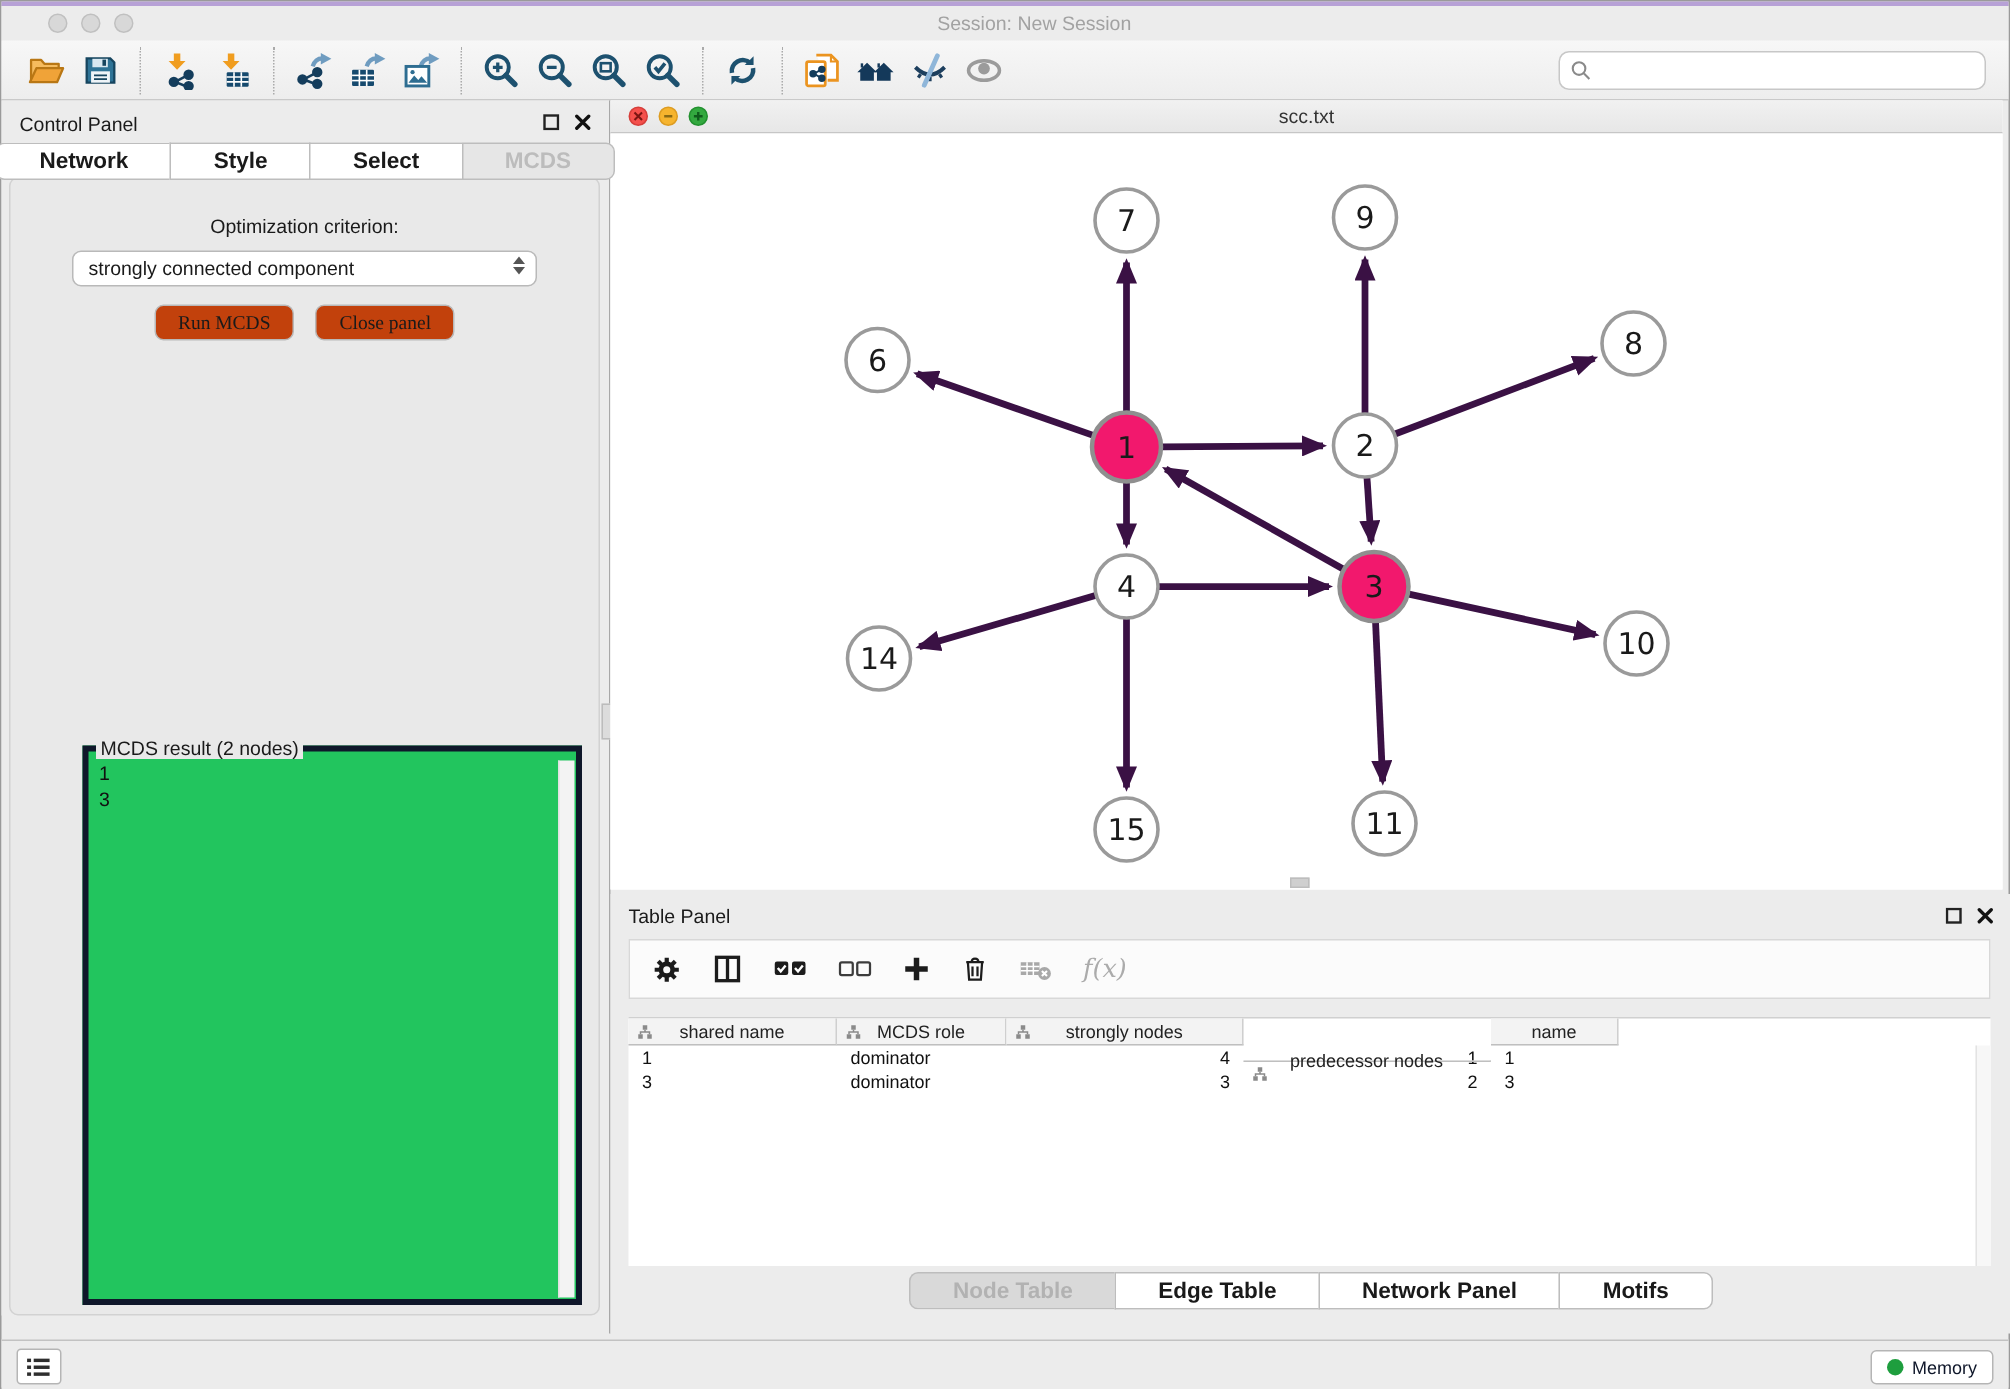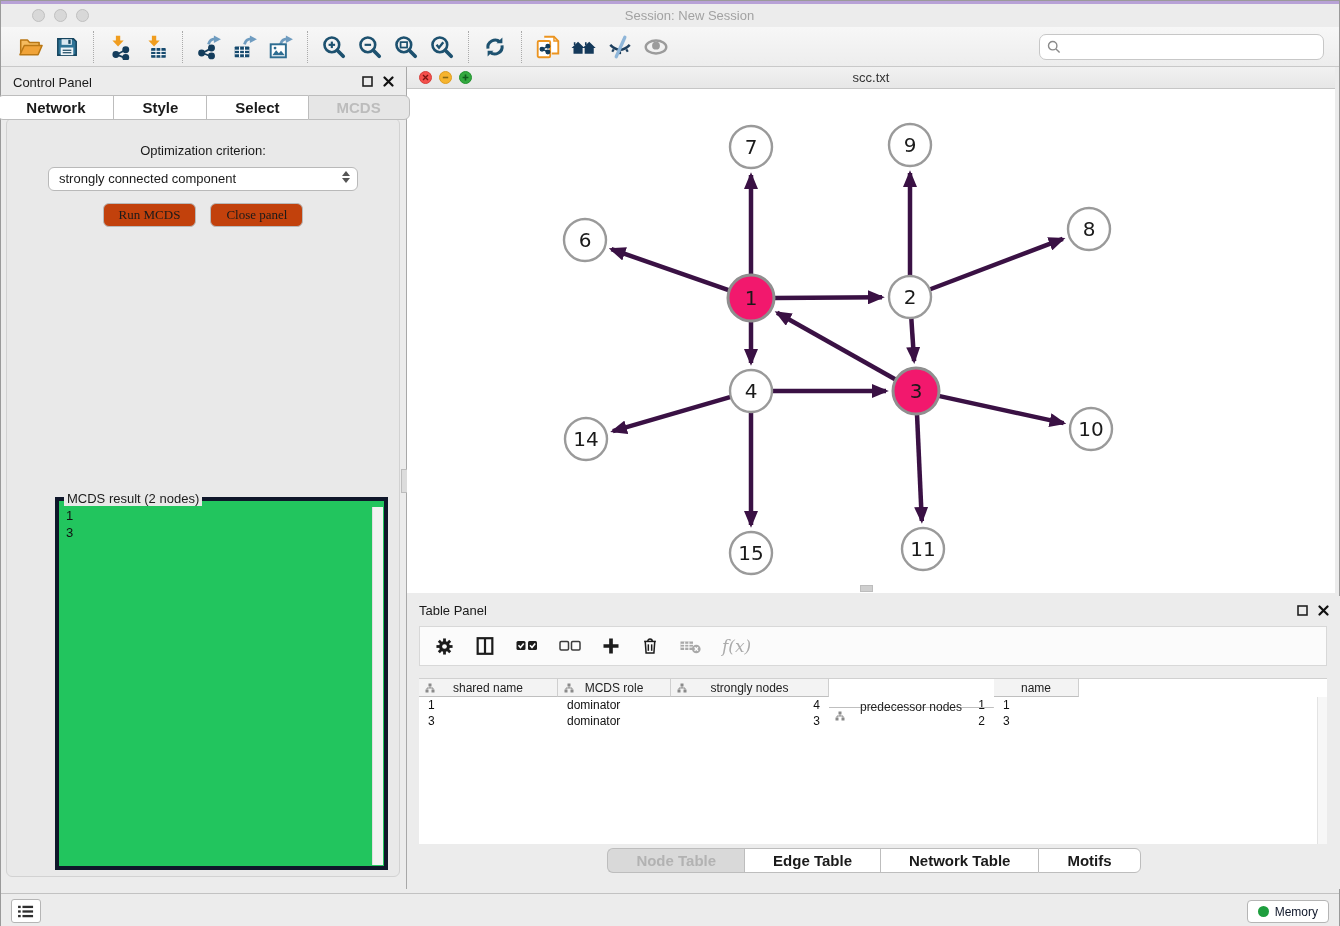--- a/index.html
+++ b/index.html
@@ -546,21 +546,21 @@
             <div class="td" style="width: 165px; text-align: right;">2</div>
             <div class="td" style="width: 85px; text-align: left;">3</div>
           </div>
         </div>
       <div id="t-scroll"></div>
     </div>
     <div id="tp-tabs-wrap">
         <div id="tp-tabs">
           <div class="seg-tab active first">Node Table</div>
           <div class="seg-tab">Edge Table</div>
-          <div class="seg-tab">Network Table</div>
+          <div class="seg-tab">Network Panel</div>
           <div class="seg-tab last">Motifs</div>
         </div>
       </div>
   </div>
 
   <div id="status-bar">
     <div id="list-btn">
       <svg width="18" height="15" viewBox="0 0 20 17">
           <g fill="#2e2e2e">
             <rect x="1" y="2" width="3" height="2.6"></rect>

